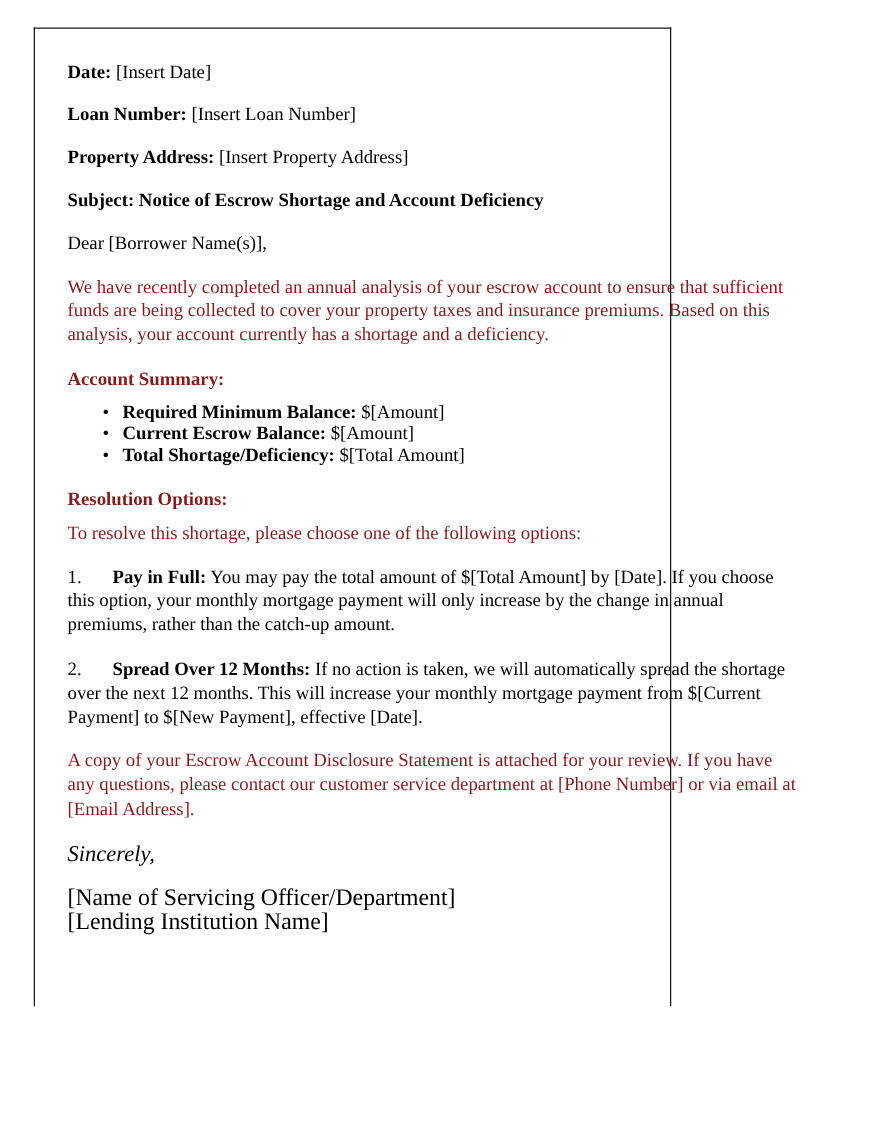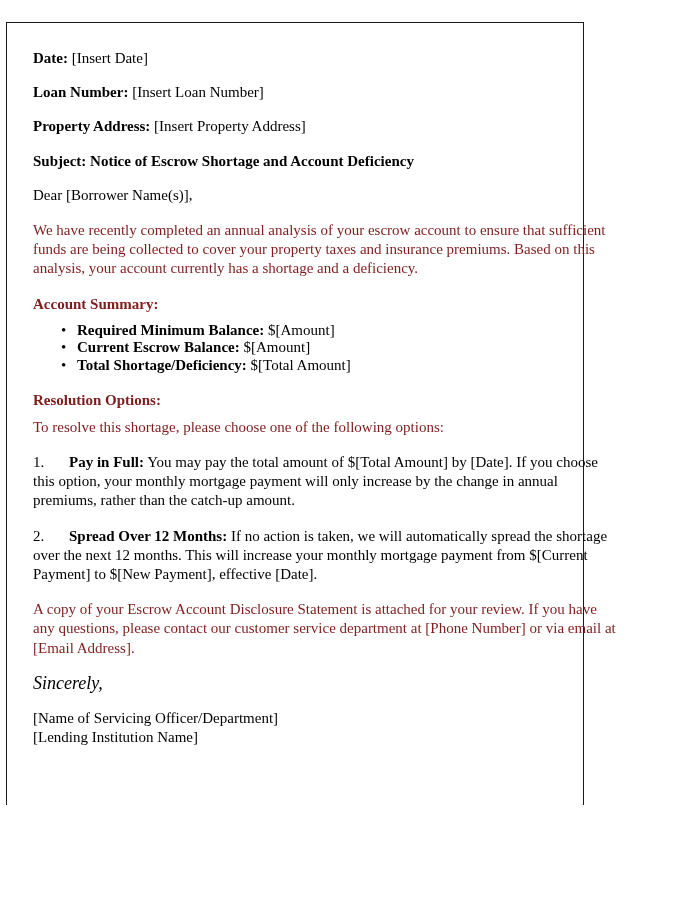--- a/index.html
+++ b/index.html
@@ -12,23 +12,23 @@
     height: 900px;
     position: relative;
     overflow: hidden;
     font-family: "Liberation Serif", "DejaVu Serif", serif;
     color: #000000;
   }
 
   
   #document-page {
     position: absolute;
-    left: 6px;
+    left: 27px;
     top: 22px;
-    width: 578px;
+    width: 510px;
     height: 783px;
     box-sizing: border-box;
     border-left: 1.6px solid #1a1a1a;
     border-top: 1.6px solid #1a1a1a;
     border-right: 1.6px solid #1a1a1a;
     border-bottom: none;
     background: #ffffff;
   }
 
   #document-body {
@@ -133,21 +133,21 @@
     margin: 0 0 16px 0;
     font-style: italic;
   }
 
   .signature-block {
     font-size: 15px;
     line-height: 19.2px;
     margin: 0;
   }
   .signature-block .sig-line {
-    font-size: 15px;
+    font-size: 19px;
     line-height: 19.2px;
   }
 </style>
 </head>
 <body>
 
 <div id="document-page">
   <div id="document-body">
 
     <div class="field-row">

